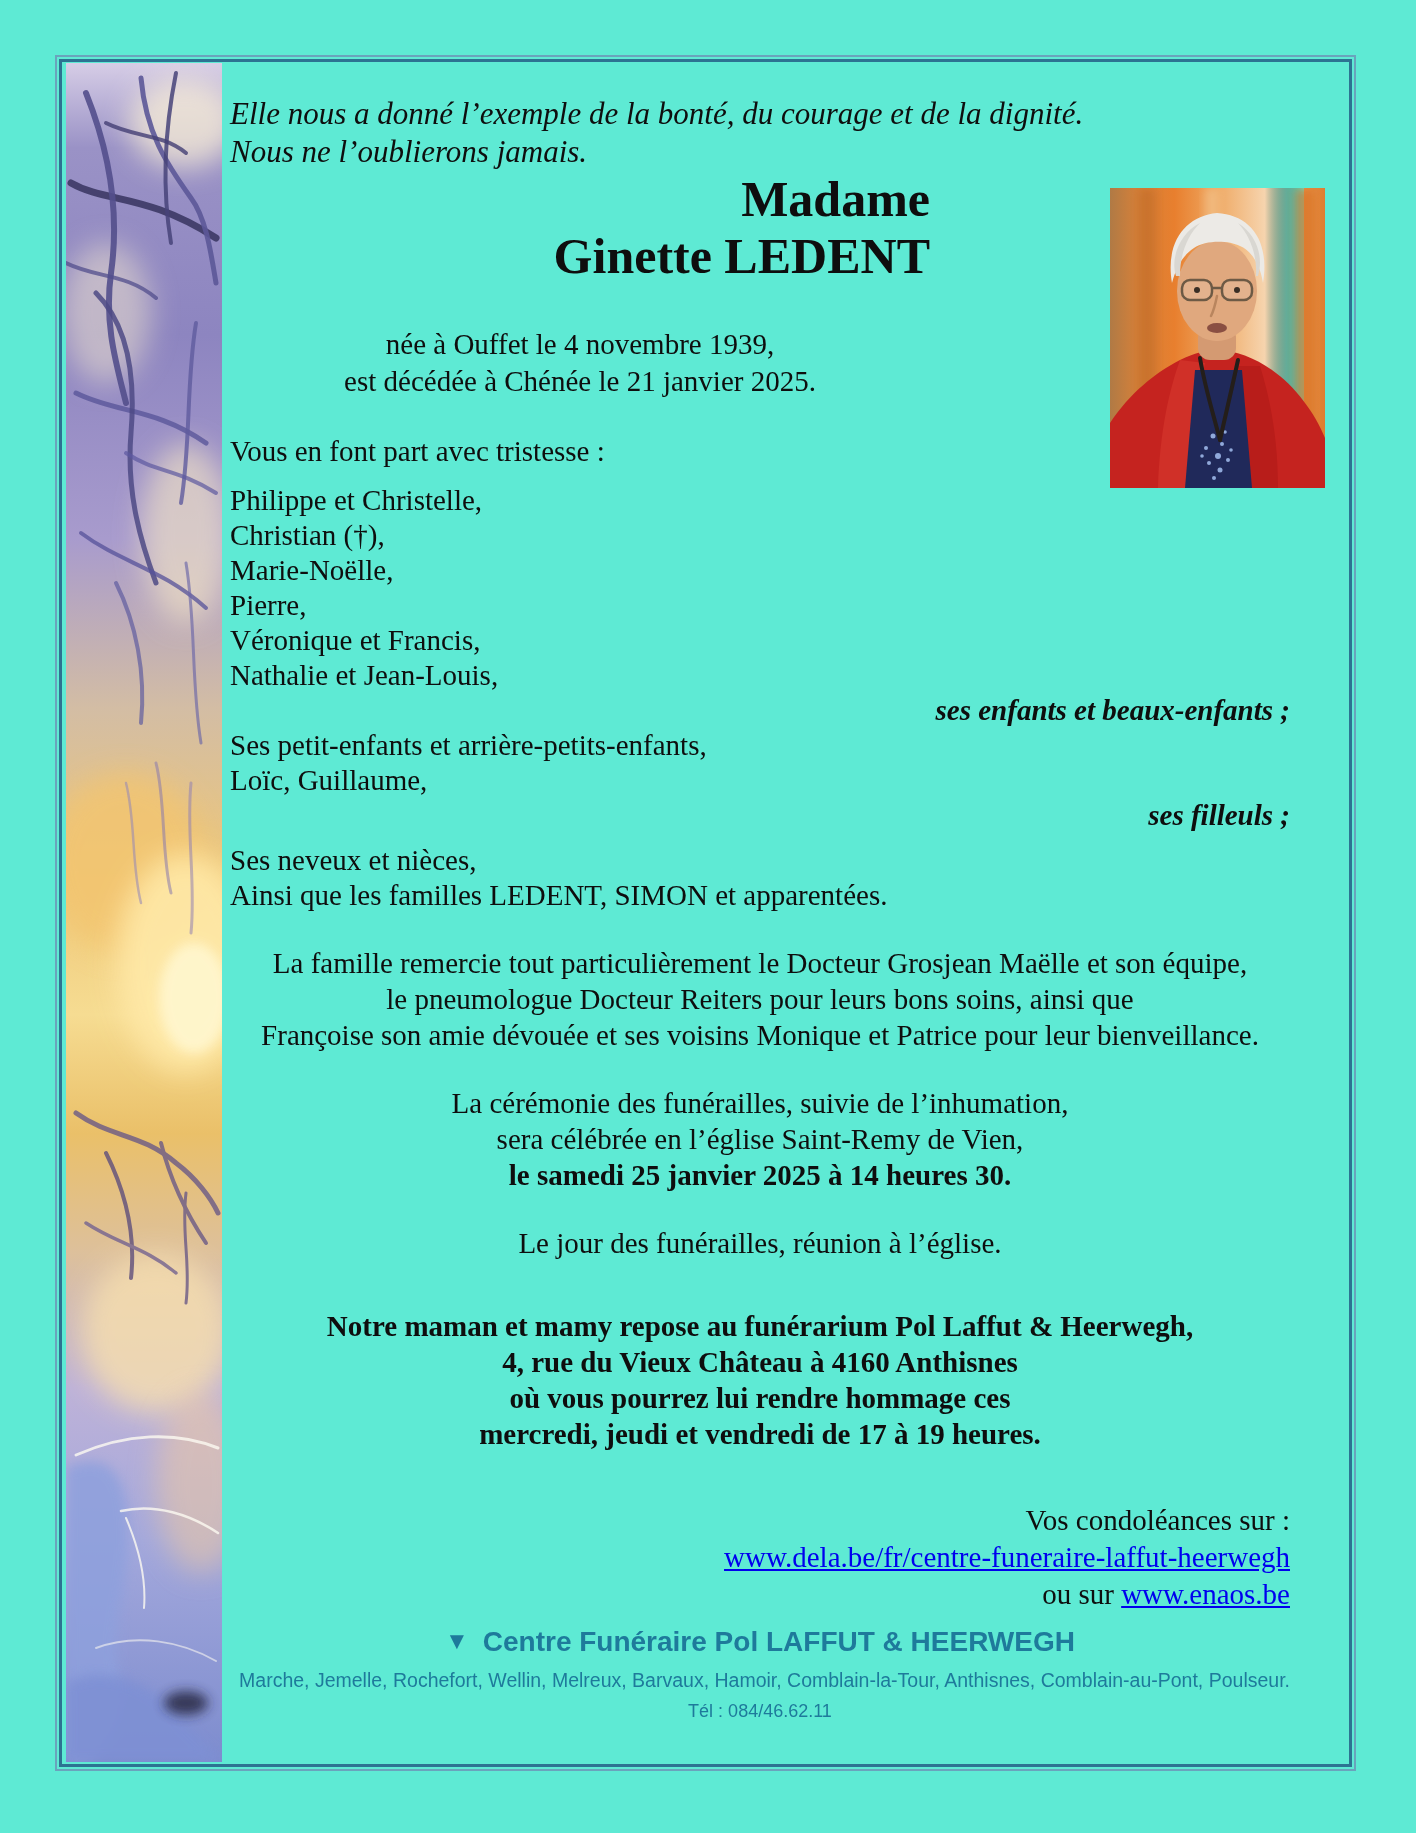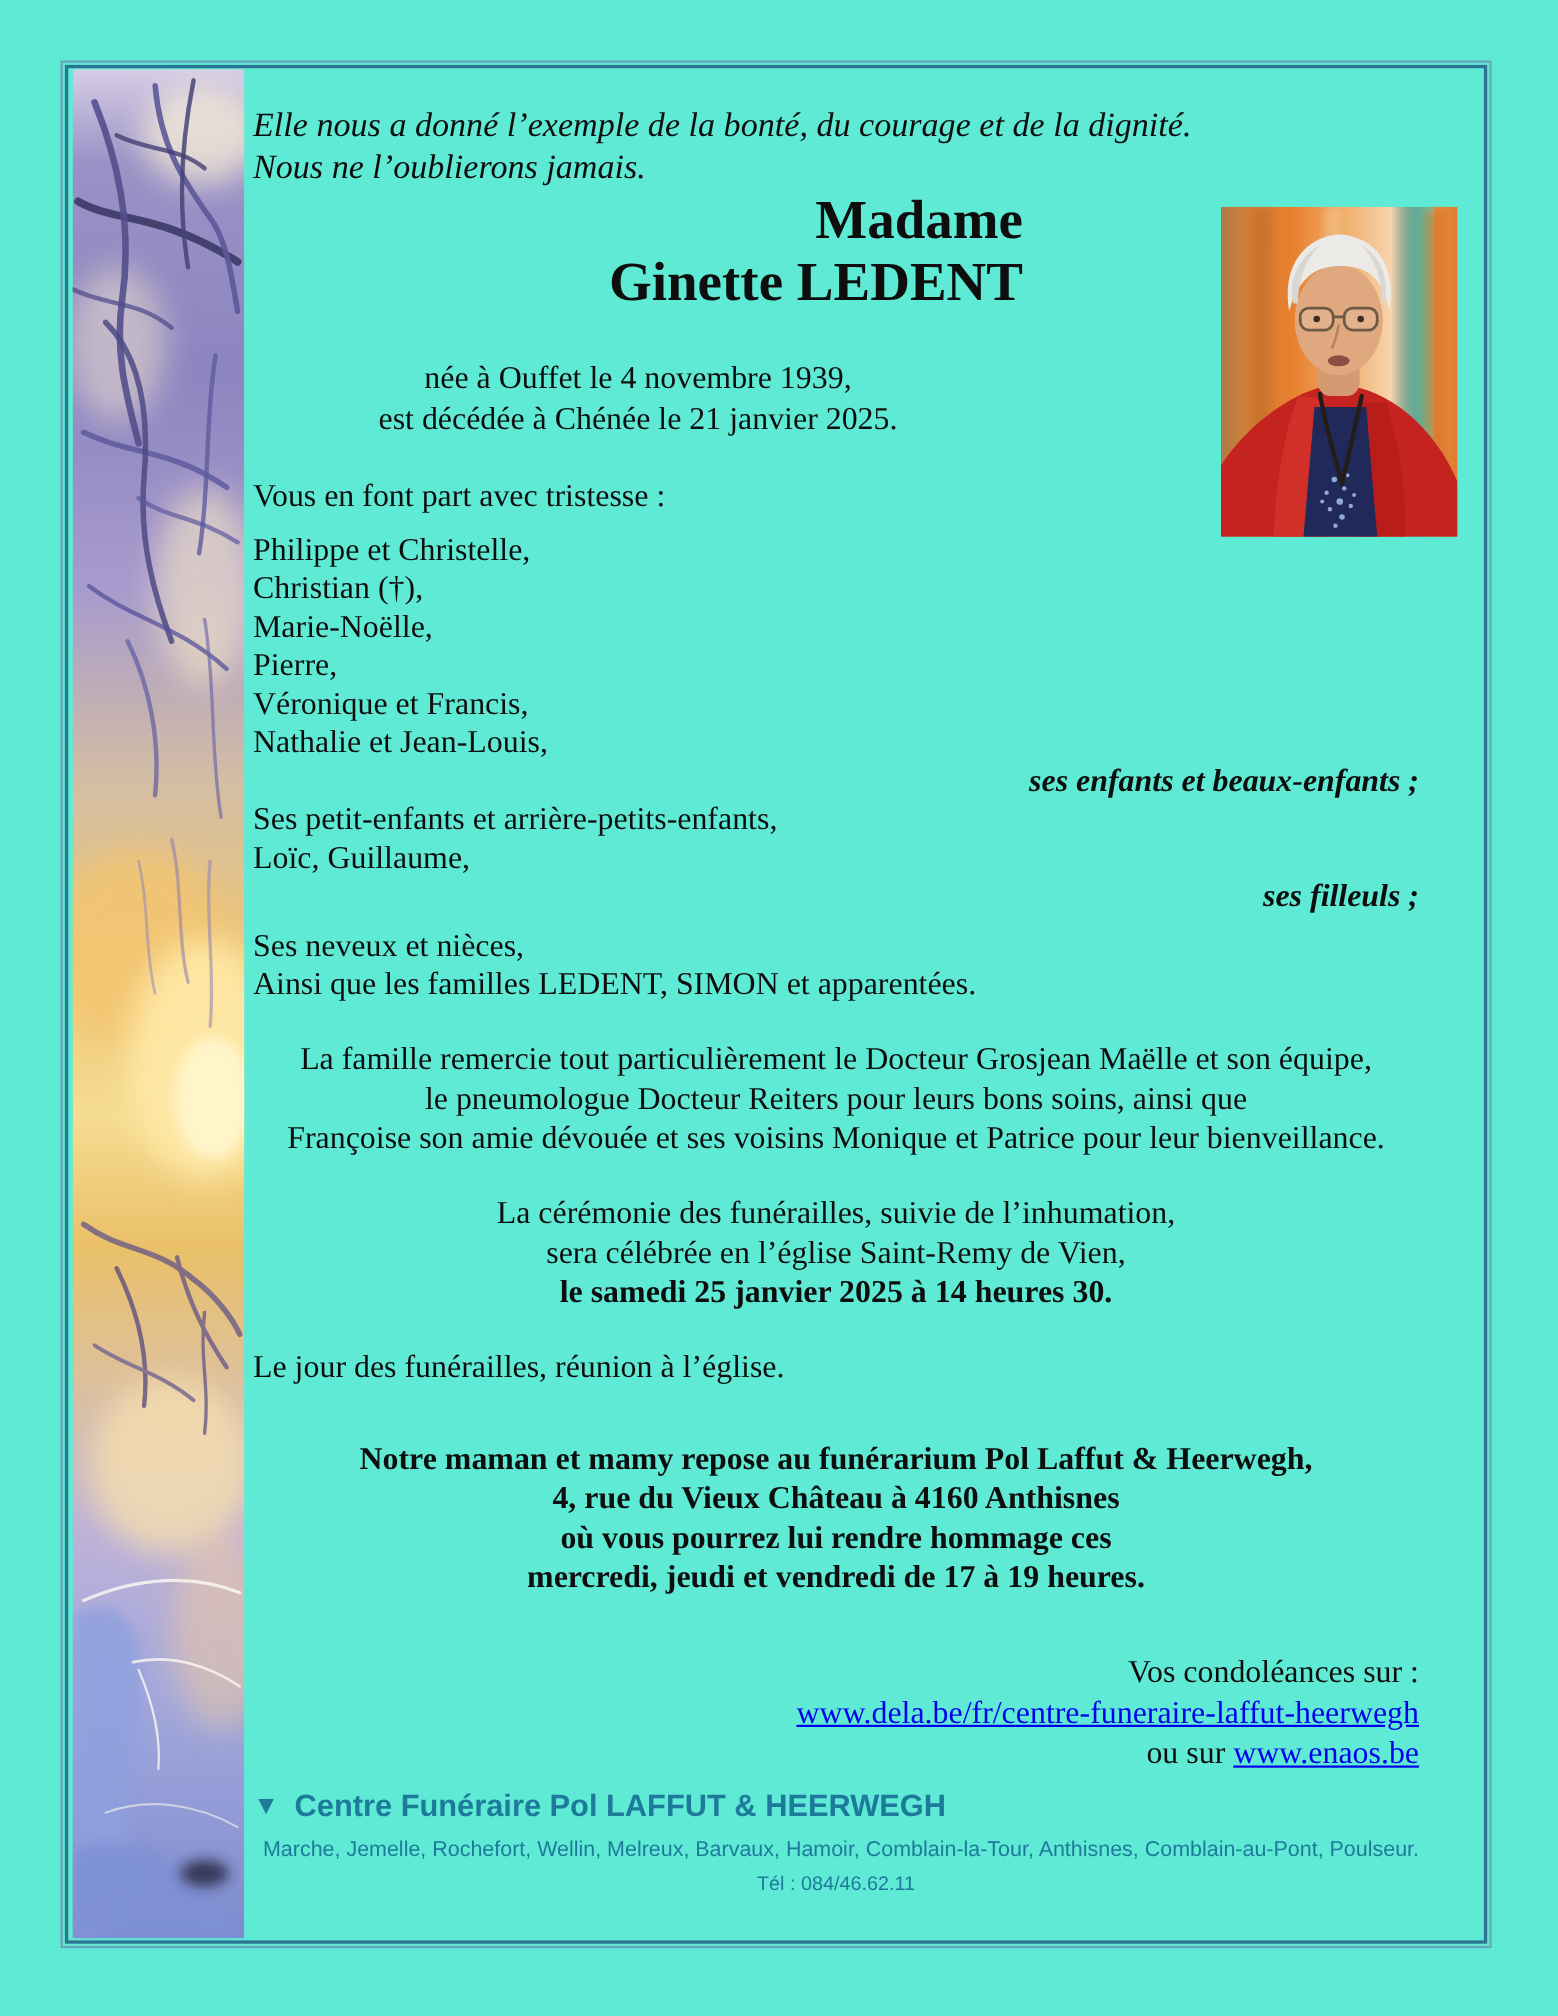--- a/index.html
+++ b/index.html
@@ -25,26 +25,26 @@
   .title-block{width:700px;text-align:right;}
   .title-line{font-size:50px;line-height:57px;font-weight:bold;}
   .birth{width:700px;text-align:center;margin-top:41px;font-size:29px;line-height:37px;}
   .intro{margin-top:34px;}
   .names div{line-height:35px;}
   .names{margin-top:14px;}
   .role{text-align:right;font-weight:bold;font-style:italic;line-height:35px;}
   .thanks{margin-top:32px;text-align:center;line-height:36px;}
   .ceremony{margin-top:32px;text-align:center;line-height:36px;}
   .bold{font-weight:bold;}
-  .meeting{margin-top:32px;line-height:36px;}
+  .meeting{margin-top:32px;text-align:center;line-height:36px;}
   .repose{margin-top:47px;text-align:center;font-weight:bold;line-height:36px;}
   .condolences{margin-top:50px;text-align:right;line-height:37px;}
   a.weblink{color:#0000ee;text-decoration:underline;cursor:pointer;}
 
-  .brand{margin-top:12px;font-family:"Liberation Sans", sans-serif;
+  .brand{margin-top:12px;text-align:center;font-family:"Liberation Sans", sans-serif;
     font-weight:bold;font-size:28px;line-height:34px;color:#1e7a9b;}
   .brand .tri{font-size:24px;margin-right:14px;position:relative;top:-2px;}
   .cities{margin-top:8px;text-align:right;font-family:"Liberation Sans", sans-serif;
     font-size:19.5px;line-height:24px;color:#1e7a9b;}
   .phone{margin-top:8px;text-align:center;font-family:"Liberation Sans", sans-serif;
     font-size:18px;line-height:22px;color:#1e7a9b;}
 </style>
 </head>
 <body>
 

